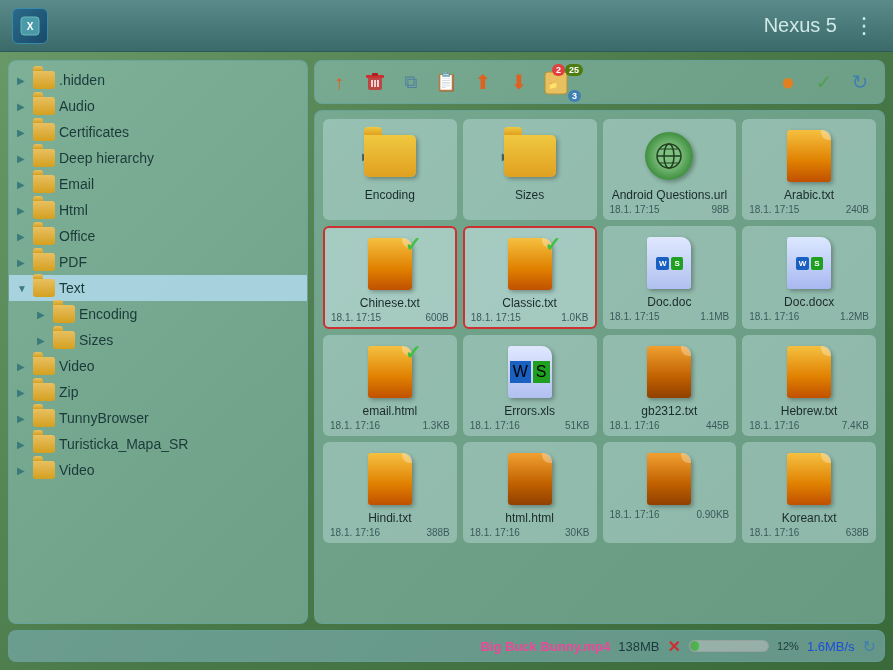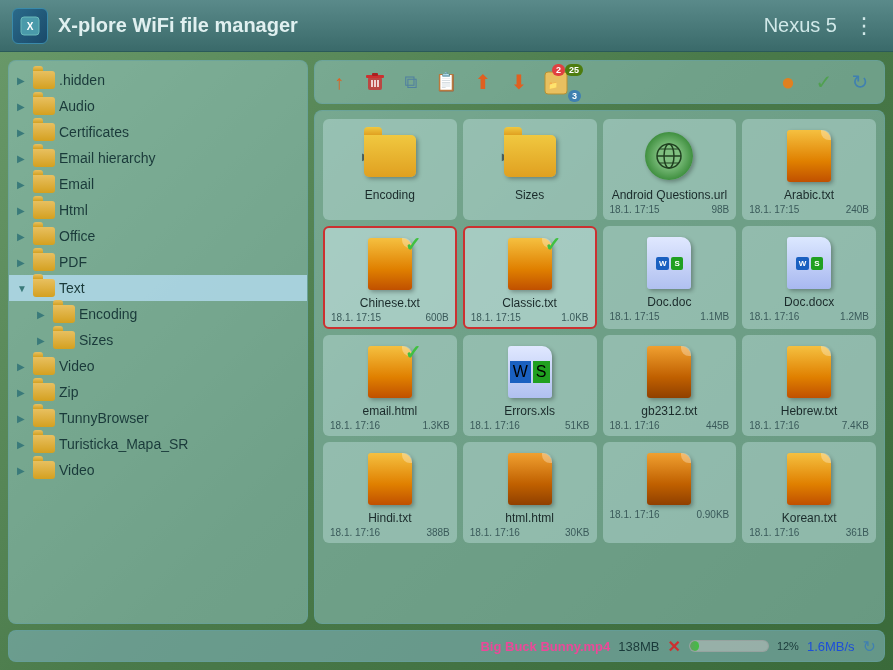--- a/index.html
+++ b/index.html
@@ -390,21 +390,20 @@
 <body>
 
 <div class="title-bar">
   <div class="title-left">
     <div class="app-icon">
       <svg width="22" height="22" viewBox="0 0 22 22">
         <rect x="2" y="2" width="18" height="18" rx="3" fill="#4a9aaa" stroke="#6ababa" stroke-width="1"></rect>
         <text x="11" y="15" text-anchor="middle" font-size="10" fill="white" font-weight="bold">X</text>
       </svg>
     </div>
-    <span class="title-text">X-plore WiFi file manager</span>
   </div>
   <div class="title-right">
     <span class="device-name">Nexus 5</span>
     <span class="menu-btn">⋮</span>
   </div>
 </div>
 
 <div class="main-area">
   <div class="panels">
 
@@ -420,21 +419,21 @@
         <span class="tree-label">Audio</span>
       </div>
       <div class="tree-item">
         <span class="tree-chevron">▶</span>
         <span class="folder-icon"></span>
         <span class="tree-label">Certificates</span>
       </div>
       <div class="tree-item">
         <span class="tree-chevron">▶</span>
         <span class="folder-icon"></span>
-        <span class="tree-label">Email hierarchy</span>
+        <span class="tree-label">Deep hierarchy</span>
       </div>
       <div class="tree-item">
         <span class="tree-chevron">▶</span>
         <span class="folder-icon"></span>
         <span class="tree-label">Email</span>
       </div>
       <div class="tree-item">
         <span class="tree-chevron">▶</span>
         <span class="folder-icon"></span>
         <span class="tree-label">Html</span>
@@ -723,21 +722,21 @@
             </div>
           </div>
 
           <div class="file-item">
             <div class="file-icon-area">
               <div class="txt-icon"></div>
             </div>
             <div class="file-name">Korean.txt</div>
             <div class="file-meta">
               <span>18.1. 17:16</span>
-                <span>361B</span>
+                <span>638B</span>
             </div>
           </div>
 
         </div>
       </div>
     </div>
   </div>
 
   <div class="status-bar">
     <span class="status-filename">Big Buck Bunny.mp4</span>

